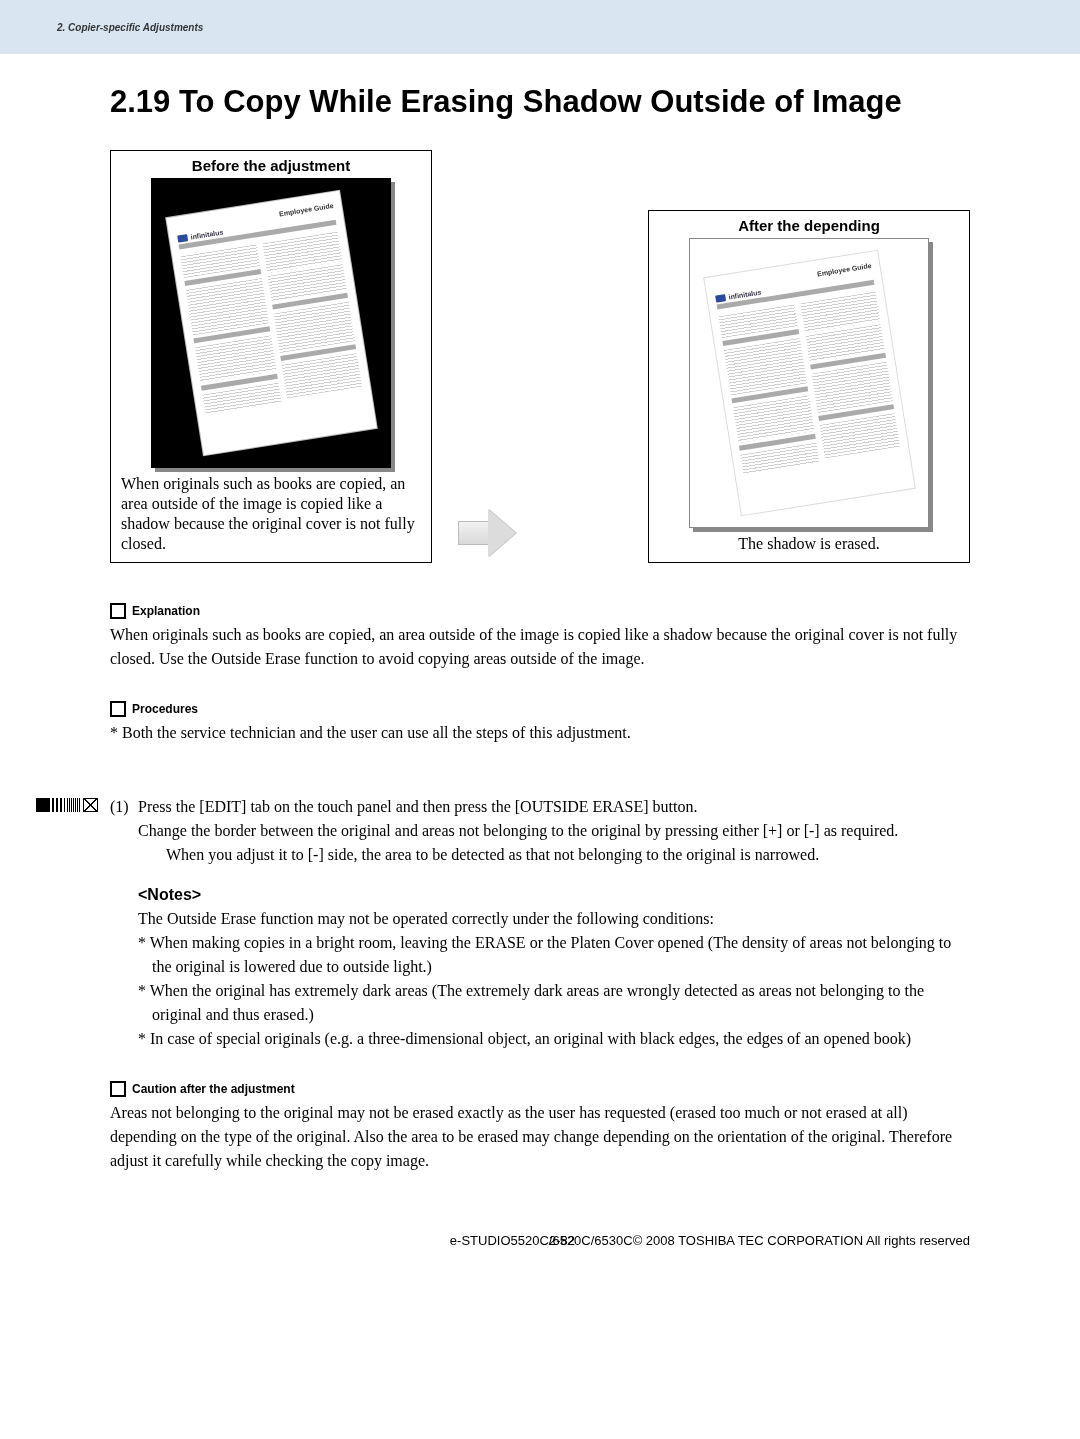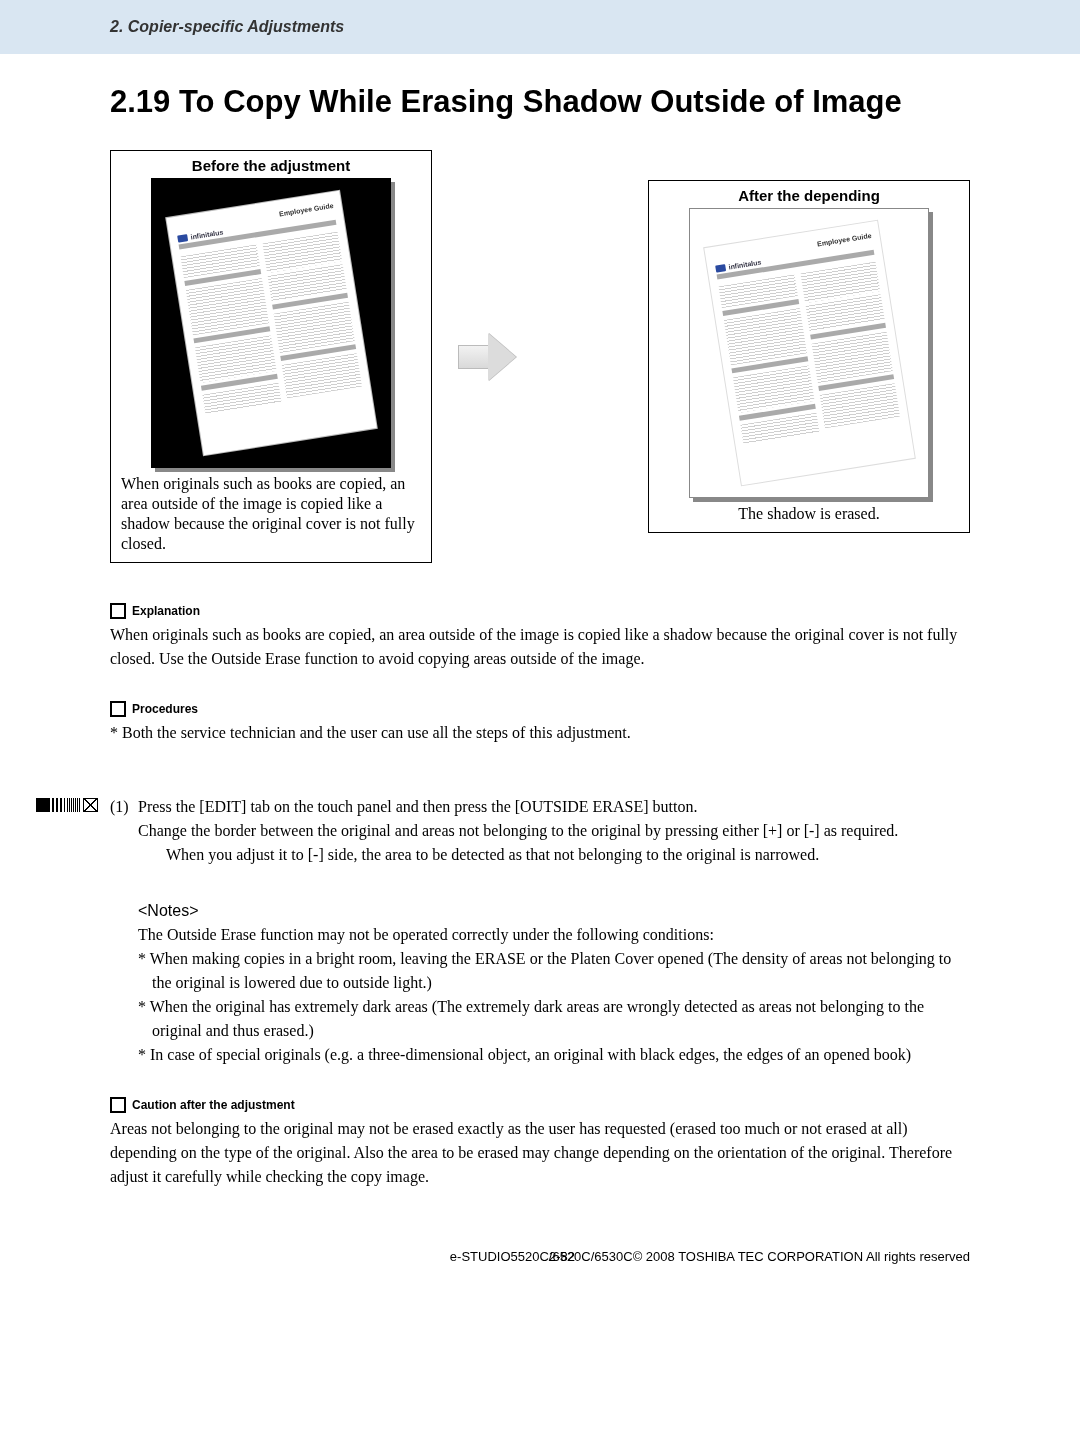--- a/index.html
+++ b/index.html
@@ -5,42 +5,42 @@
   * { box-sizing: border-box; margin: 0; padding: 0; }
   html, body {
     width: 1080px;
     font-family: "Times New Roman", Times, serif;
     color: #000;
     background: #fff;
   }
   .topbar {
     background: #d9e6f2;
     height: 54px;
-    padding-left: 110px;
+    padding-left: 57px;
     display: flex;
     align-items: center;
     font-family: Arial, Helvetica, sans-serif;
     font-weight: bold;
     font-style: italic;
-    font-size: 16px;
+    font-size: 10px;
     color: #333;
   }
   .content {
     padding: 20px 110px 0 110px;
     position: relative;
   }
   h1.section-title {
     font-family: Arial, Helvetica, sans-serif;
     font-weight: bold;
     font-size: 31px;
     margin: 10px 0 30px 0;
   }
   .figrow {
     display: flex;
-    align-items: center;
+    align-items: flex-end;
     gap: 16px;
   }
   .figbox {
     border: 1px solid #000;
     width: 330px;
     padding: 6px 10px 8px 10px;
     display: flex;
     flex-direction: column;
     align-items: center;
   }
@@ -218,23 +218,23 @@
   .step-indent {
     padding-left: 28px;
   }
   .sub-star {
     padding-left: 42px;
     text-indent: -14px;
   }
 
   .noteshdr {
     font-family: Arial, Helvetica, sans-serif;
-    font-weight: normal;
-    font-size: 16px;
-    margin-top: 32px;
+    font-weight: bold;
+    font-size: 16px;
+    margin-top: 16px;
     padding-left: 28px;
   }
   .notesbody {
     padding-left: 28px;
     font-size: 16px;
     line-height: 1.5;
   }
   .notesbody .star-item {
     padding-left: 14px;
     text-indent: -14px;

